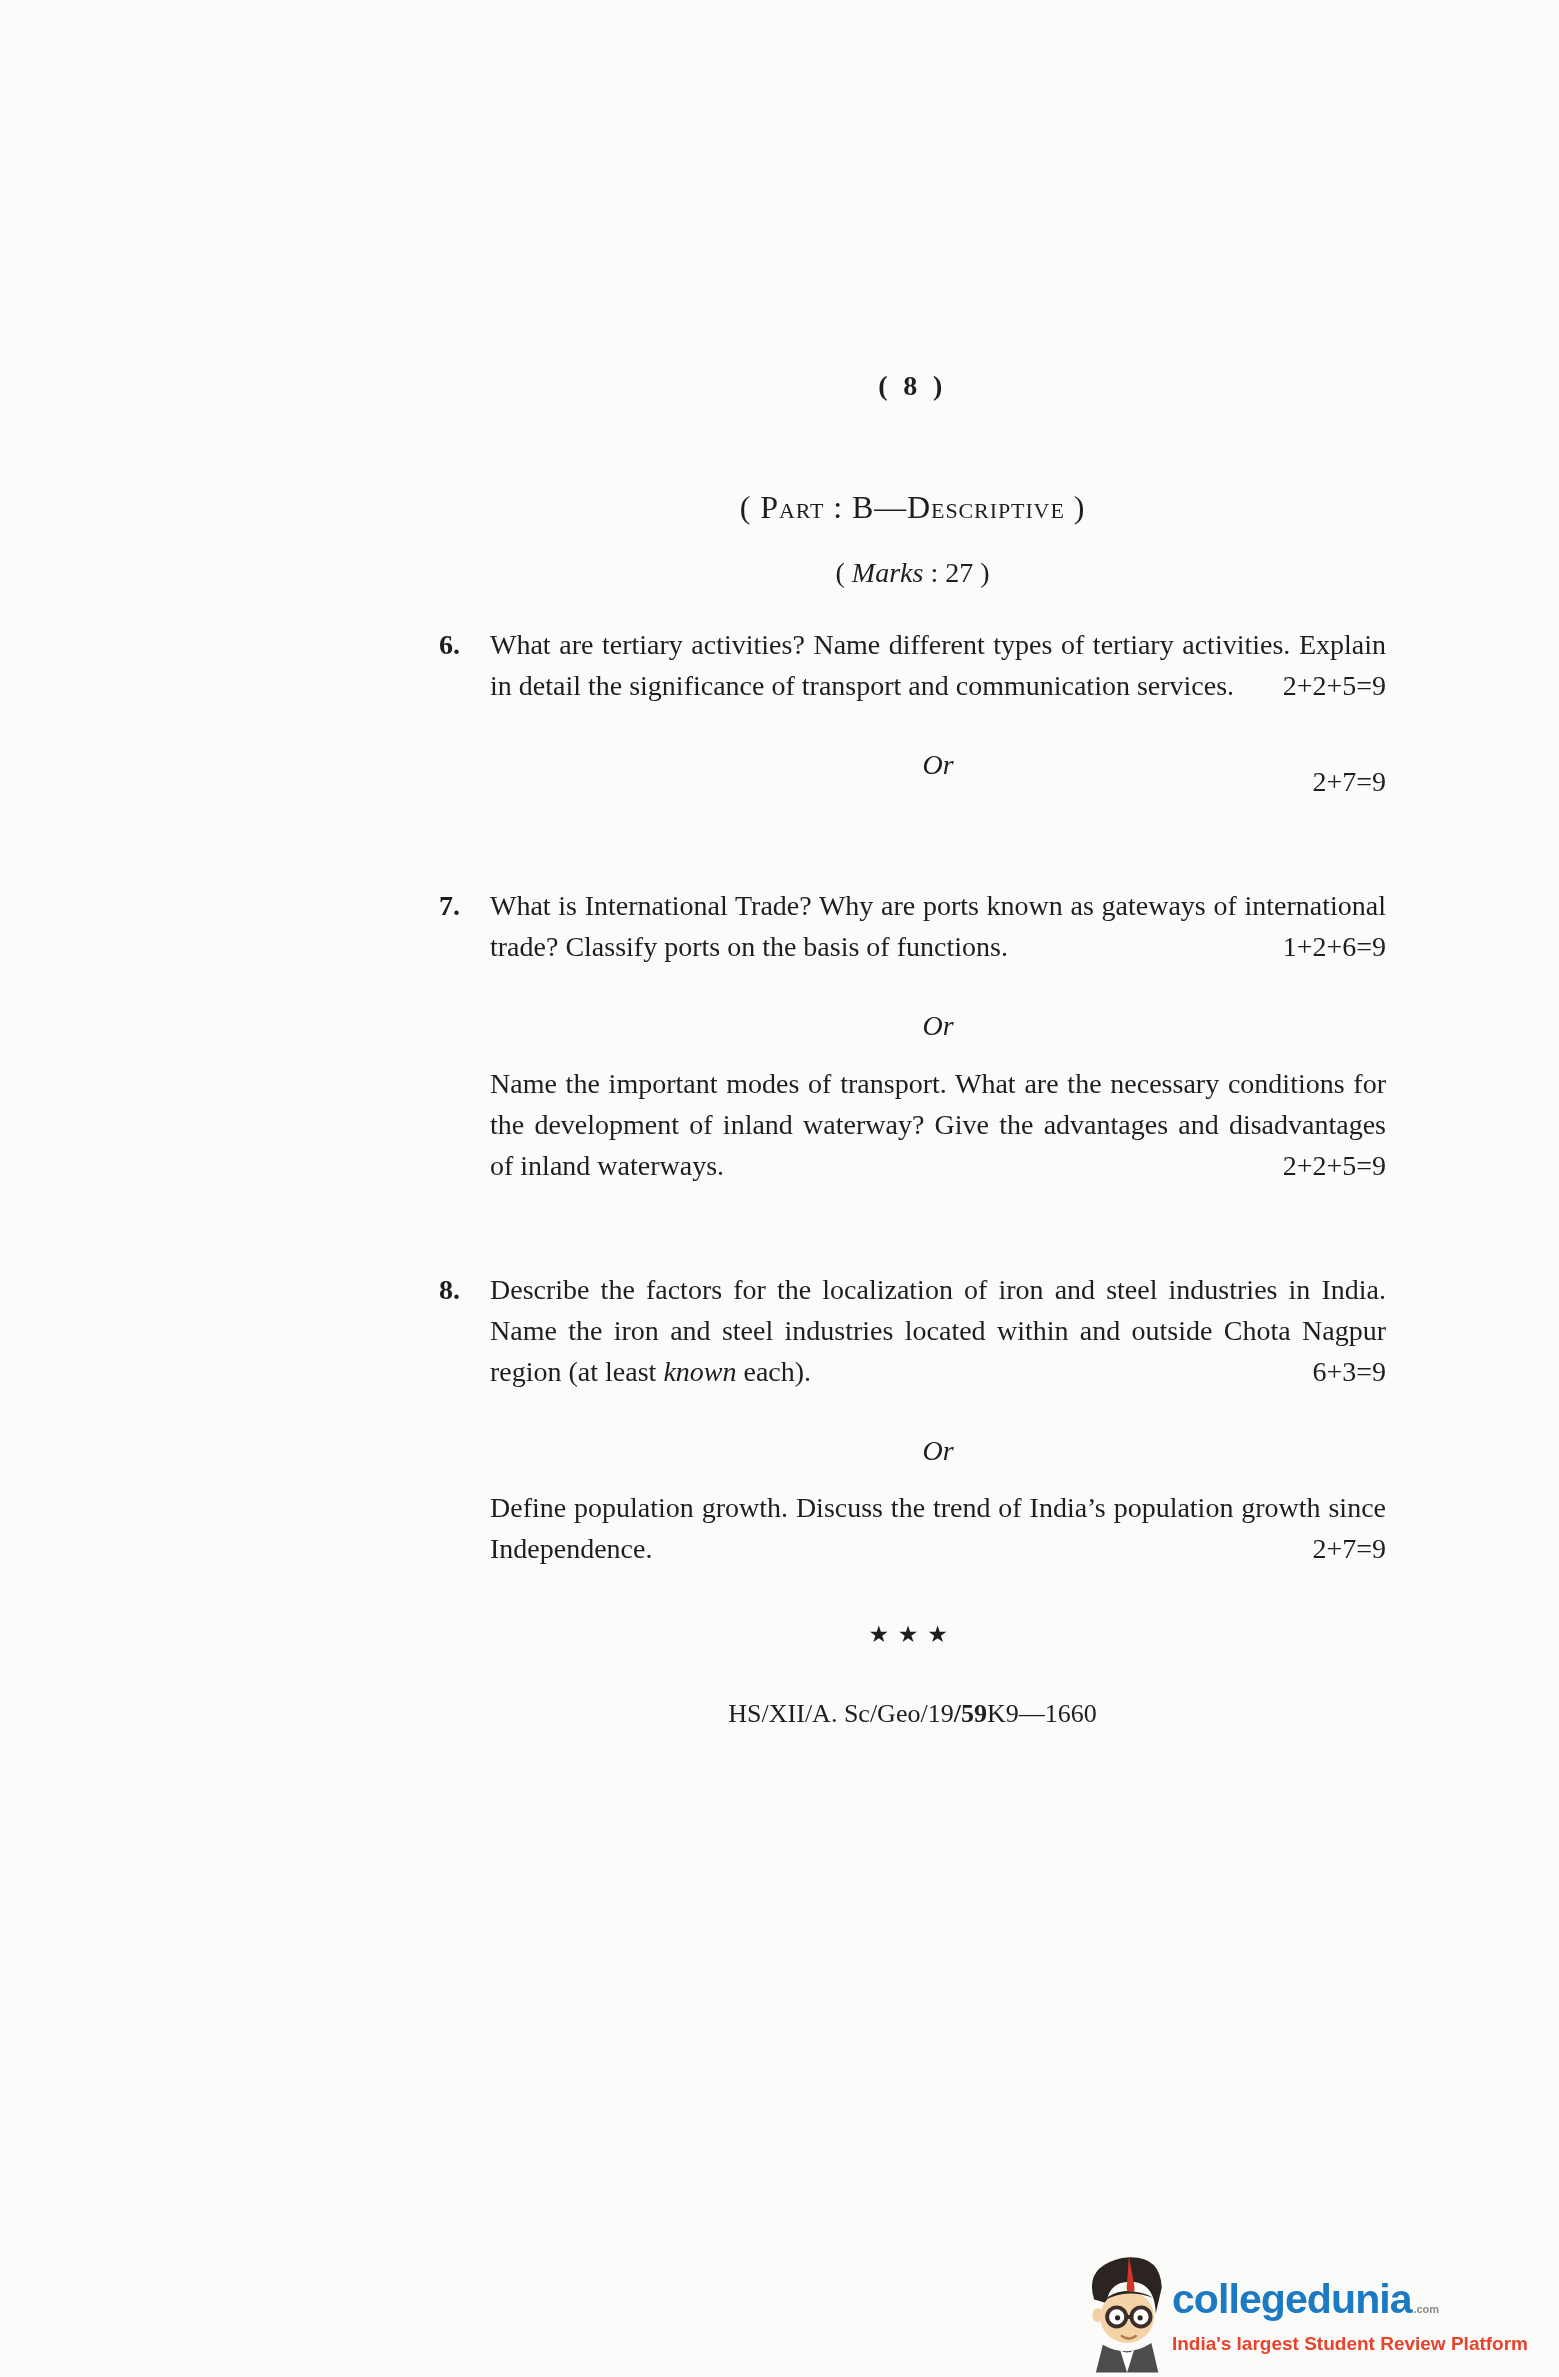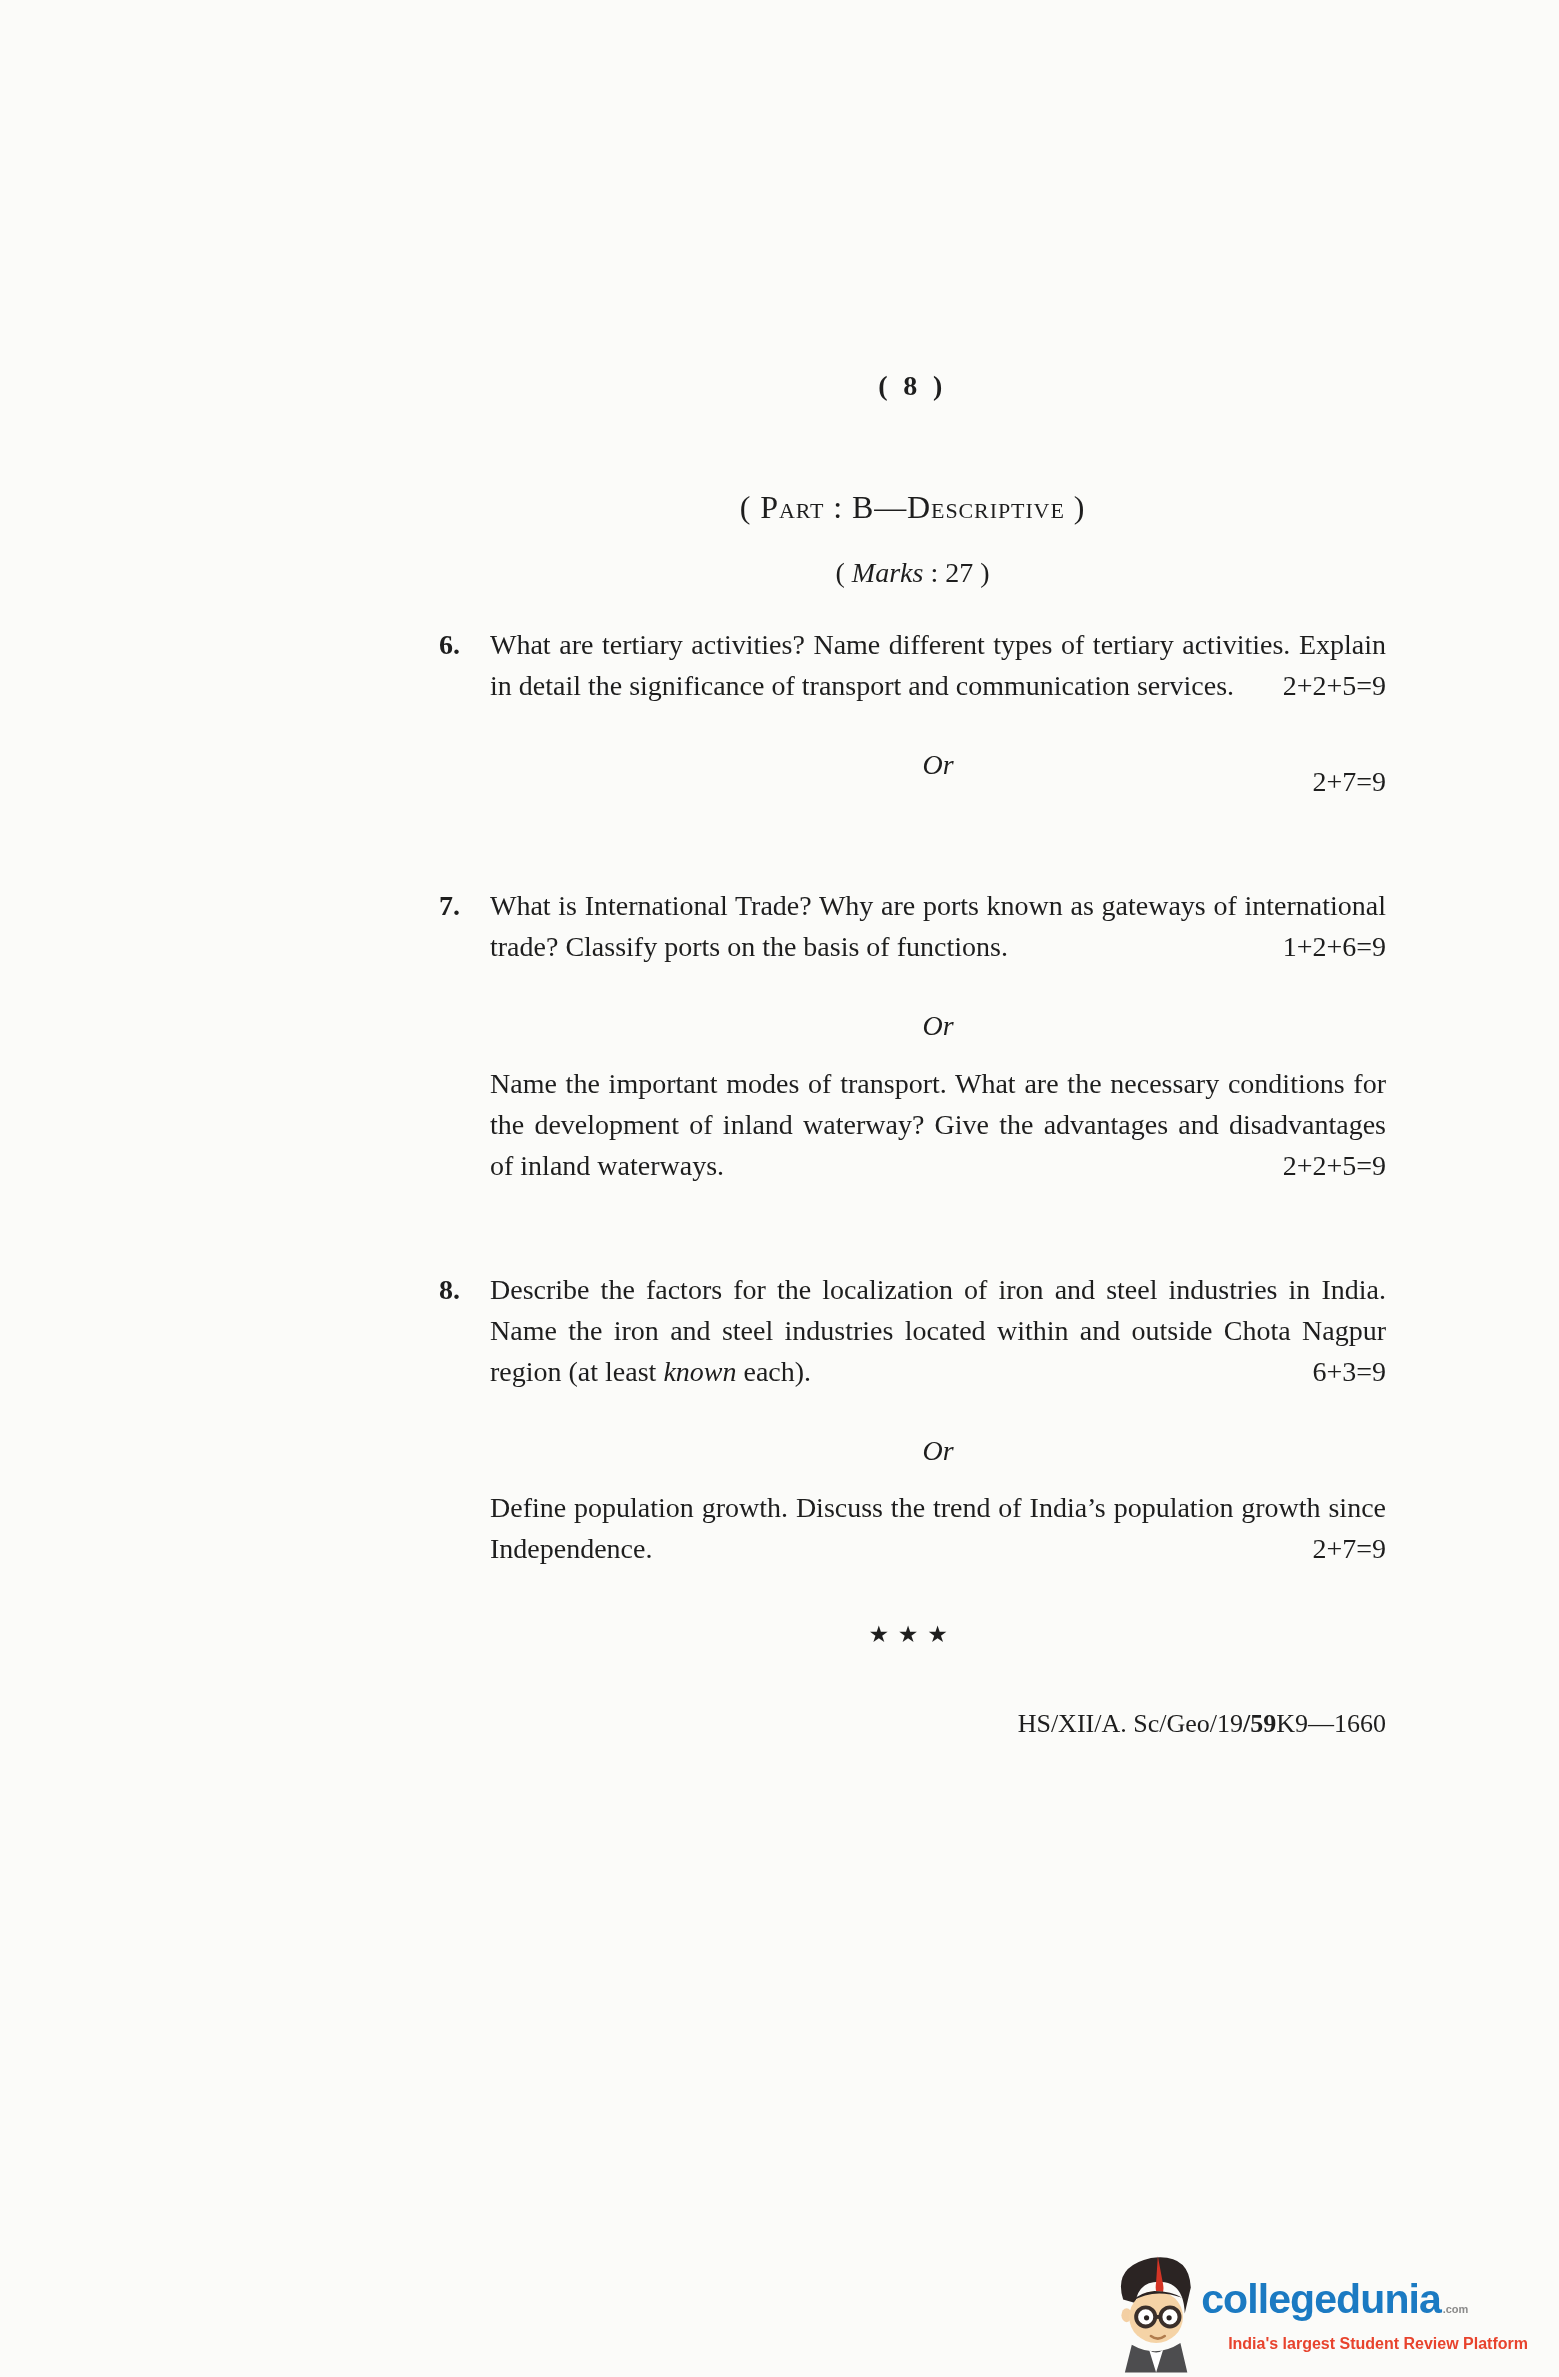--- a/index.html
+++ b/index.html
@@ -65,23 +65,23 @@
     margin-bottom: 16.6px;
   }
   .stars {
     margin-top: 45px;
     text-align: center;
     font-size: 23px;
     letter-spacing: 8.7px;
     font-family: "DejaVu Sans", sans-serif;
   }
   .footer {
-    margin-top: 48px;
+    margin-top: 38px;
     display: flex;
-    justify-content: flex-end;
+    justify-content: center;
     font-size: 26px;
   }
   .footer .bold { font-weight: bold; }
   
   .brand {
     position: absolute;
     right: 31px;
     top: 2247px;
     display: flex;
     align-items: flex-start;
@@ -100,24 +100,23 @@
     line-height: 44px;
   }
   .brand-tld {
     font-size: 11px;
     color: #8a8a8a;
     margin-left: 1.7px;
     font-weight: bold;
   }
   .brand-tagline {
     margin-top: 5.2px;
-    font-size: 16px;
+    font-size: 19px;
     font-weight: bold;
     line-height: 17.4px;
-    margin-left: 27px;
   }
 </style>
 </head>
 <body>
 
 <div class="content">
 
   <div class="center page-num">( 8 )</div>
 
   <div class="center part-heading">( Part : B—Descriptive )</div>

